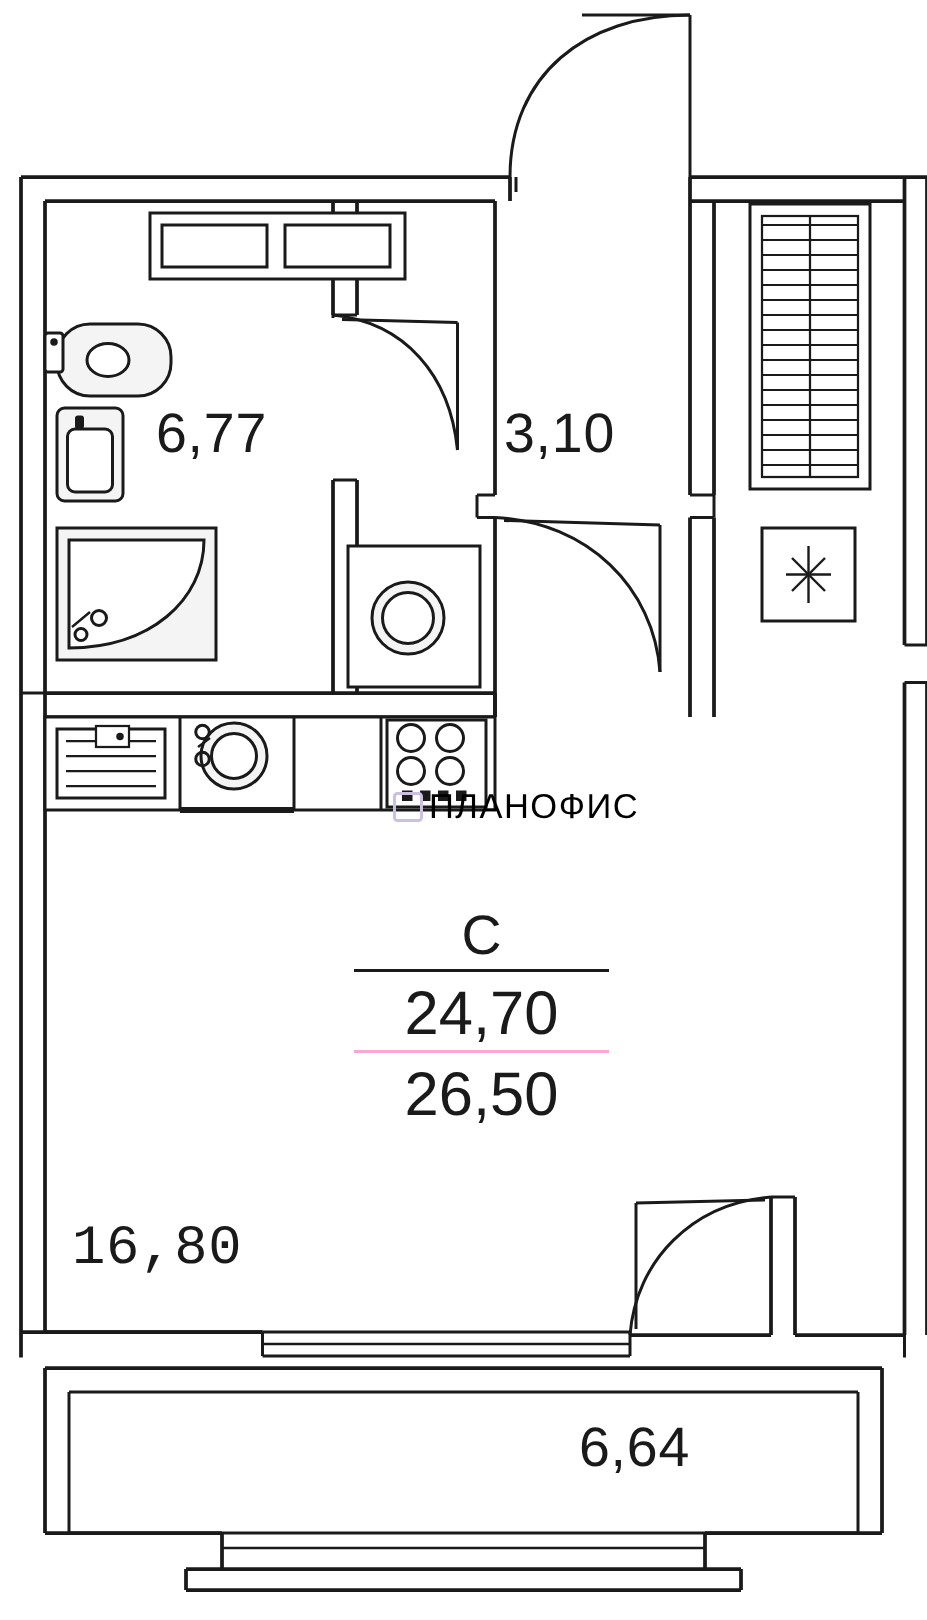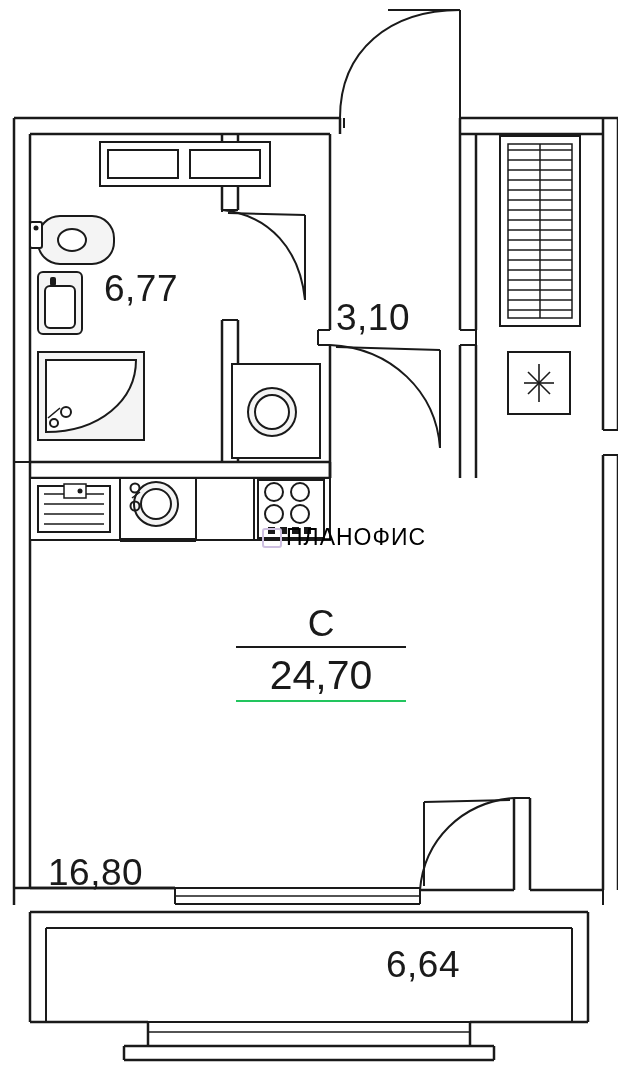--- a/index.html
+++ b/index.html
@@ -53,21 +53,21 @@
     color: #1a1a1a;
   }
   .total-block .letter {
     font-size: 37px;
     line-height: 44px;
   }
   .total-block .num-top {
     font-size: 41px;
     line-height: 50px;
     border-top: 2px solid #1a1a1a;
-    border-bottom: 2px solid #22c55e;
+    border-bottom: 2px solid #f9a8d4;
     padding: 2px 6px 0 6px;
   }
   .total-block .num-bot {
     font-size: 41px;
     line-height: 52px;
     padding-top: 1px;
   }
 </style>
 </head>
 <body>
@@ -274,23 +274,24 @@
       <rect x="508" y="352" width="62" height="62" fill="#ffffff"></rect>
       <path d="M539 364 L539 402" stroke-width="1.6"></path>
       <path d="M524 383 L554 383" stroke-width="1.6"></path>
       <path d="M528 372 L550 394" stroke-width="1.6"></path>
       <path d="M550 372 L528 394" stroke-width="1.6"></path>
     </g>
   </g>
 </svg>
 
 <div class="label big" style="left:104px; top:268px;">6,77</div>
-<div class="label big" style="left:336px; top:268px;margin-top:29px;">3,10</div>
-<div class="label big" style="left:48px; top:852px;">16,80</div>
+<div class="label big" style="left:336px; top:268px;">3,10</div>
+<div class="label big" style="left:48px; top:812px;font-family:Liberation Mono, monospace;">16,80</div>
 <div class="label big" style="left:386px; top:944px;">6,64</div>
 
 <div class="total-block" style="left:236px; top:602px; width:170px;">
   <div class="letter">C</div>
   <div class="num-top">24,70</div>
+  <div class="num-bot">26,50</div>
 </div>
 
 <div class="wm-box" style="left:262px; top:528px;"></div>
 <div class="watermark" style="left:286px; top:524px;">ПЛАНОФИС</div>
 
 </body></html>

